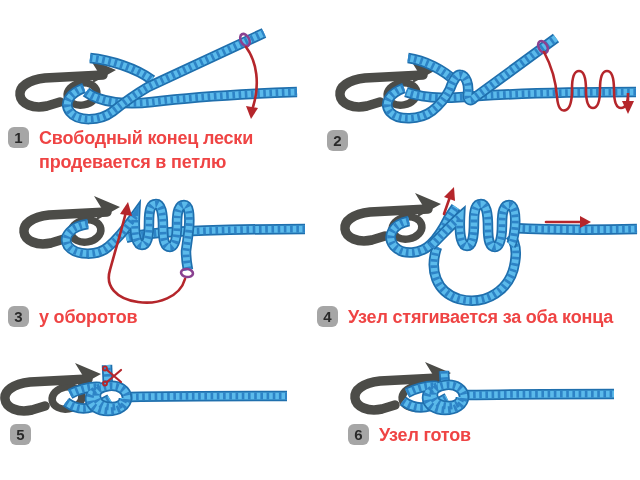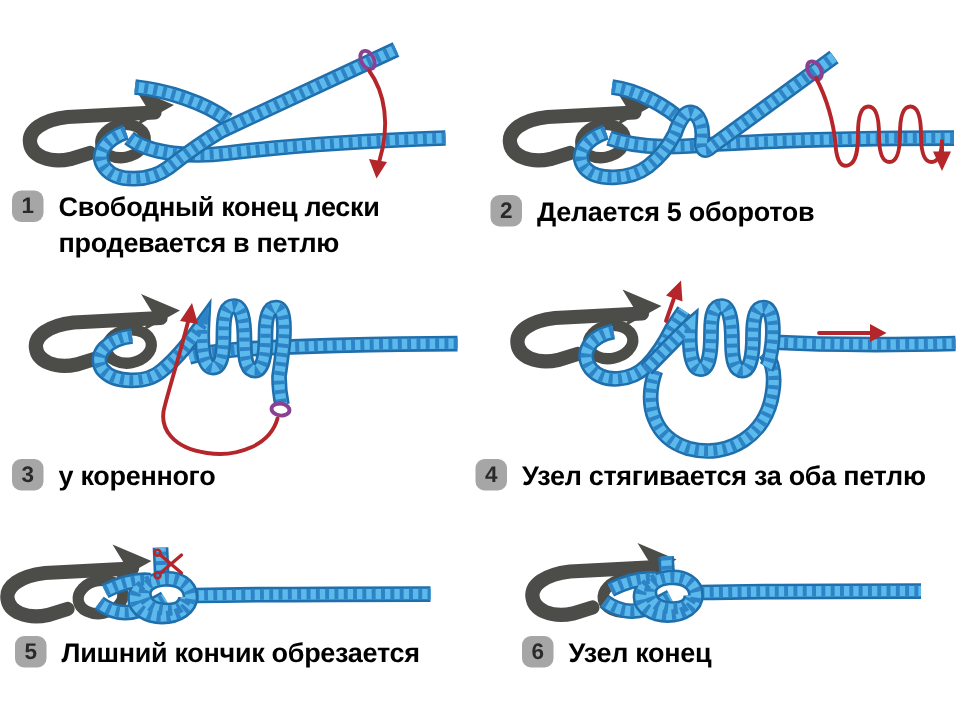--- a/index.html
+++ b/index.html
@@ -13,21 +13,21 @@
   .hook-line{fill:none;stroke:#4c4c48;stroke-width:9.5px;stroke-linecap:round;}
   .hook-eye{fill:none;stroke:#4c4c48;stroke-width:7.5px;}
   .hook-fill{fill:#4c4c48;stroke:none;}
   .red{fill:none;stroke:#b5262b;stroke-width:2.6px;stroke-linecap:round;}
   .redfill{fill:#b5262b;stroke:none;}
   .ring{fill:none;stroke:#8a4191;stroke-width:2.6px;}
   .caption{position:absolute;display:flex;align-items:flex-start;gap:10px;}
   .badge{flex:0 0 auto;width:21px;height:21px;margin-top:1px;border-radius:6px;
          background:#a6a6a6;color:#2a2a2a;font-size:15px;font-weight:700;
          display:flex;align-items:center;justify-content:center;}
-  .lines{font-size:18px;line-height:24px;font-weight:700;color:#000000;letter-spacing:-0.2px;}
+  .lines{font-size:18px;line-height:24px;font-weight:700;color:#ef4444;letter-spacing:-0.2px;}
   .lines span{display:block;white-space:nowrap;}
 </style>
 </head>
 <body>
 
 <div class="page">
 
   <svg class="diagram" width="640" height="480" viewBox="0 0 640 480">
     <defs>
       <g id="hook">
@@ -186,45 +186,41 @@
     <span class="badge">1</span>
     <div class="lines">
       <span>Свободный конец лески</span>
       <span>продевается в петлю</span>
     </div>
   </div>
 
   <div class="caption" style="left:327px;top:129px">
     <span class="badge">2</span>
     <div class="lines">
-      <span>Делается 5 оборотов</span>
     </div>
   </div>
 
   <div class="caption" style="left:8px;top:305px">
     <span class="badge">3</span>
     <div class="lines">
-      <span>у коренного</span>
+      <span>у оборотов</span>
     </div>
   </div>
 
   <div class="caption" style="left:317px;top:305px">
     <span class="badge">4</span>
     <div class="lines">
-      <span>Узел стягивается за оба петлю</span>
+      <span>Узел стягивается за оба конца</span>
     </div>
   </div>
 
   <div class="caption" style="left:10px;top:423px">
     <span class="badge">5</span>
-    <div class="lines">
-      <span>Лишний кончик обрезается</span>
-    </div>
   </div>
 
   <div class="caption" style="left:348px;top:423px">
     <span class="badge">6</span>
     <div class="lines">
-      <span>Узел конец</span>
+      <span>Узел готов</span>
     </div>
   </div>
 
 </div>
 
 </body></html>

